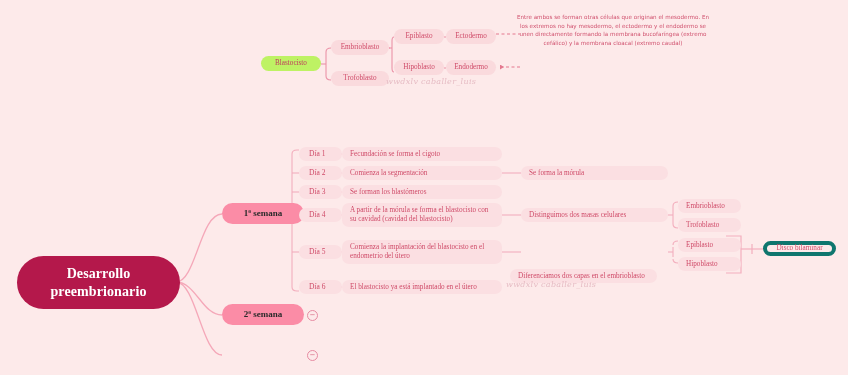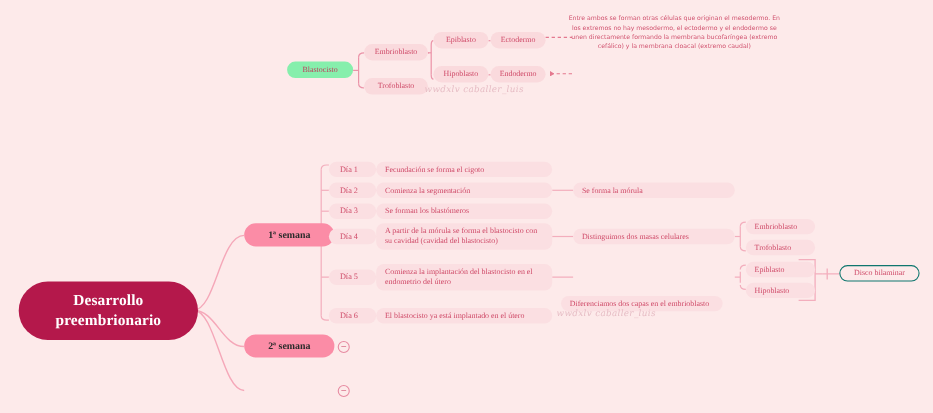--- a/index.html
+++ b/index.html
@@ -41,34 +41,34 @@
   
   .fill-deep {
     background: #b4184b;
     color: #ffffff;
   }
   .fill-mid {
     background: #fb8ca6;
     color: #2b2b2b;
   }
   .fill-strong {
-    background: #86efac;
+    background: #bef264;
     color: #c03a5c;
   }
   .fill-soft {
     background: #fadadd;
     color: #cf4a68;
   }
   .fill-softer {
     background: #fbdfe2;
     color: #cf4a68;
   }
   .outline {
     background: transparent;
-    border: 1px solid #0f766e;
+    border: 4px solid #0f766e;
     color: #cf4a68;
   }
   
   #root-node {
     left: 17px;
     top: 256px;
     width: 163px;
     height: 53px;
     border-radius: 27px;
     justify-content: center;

